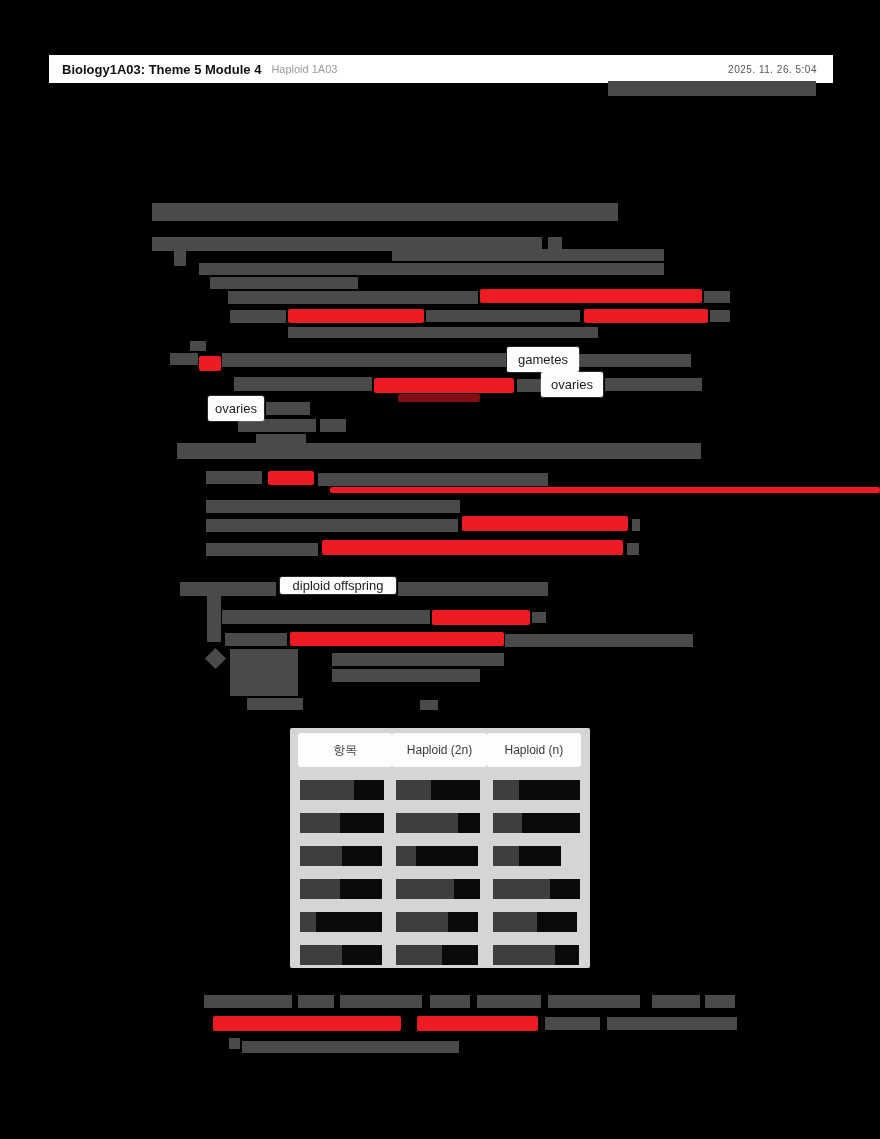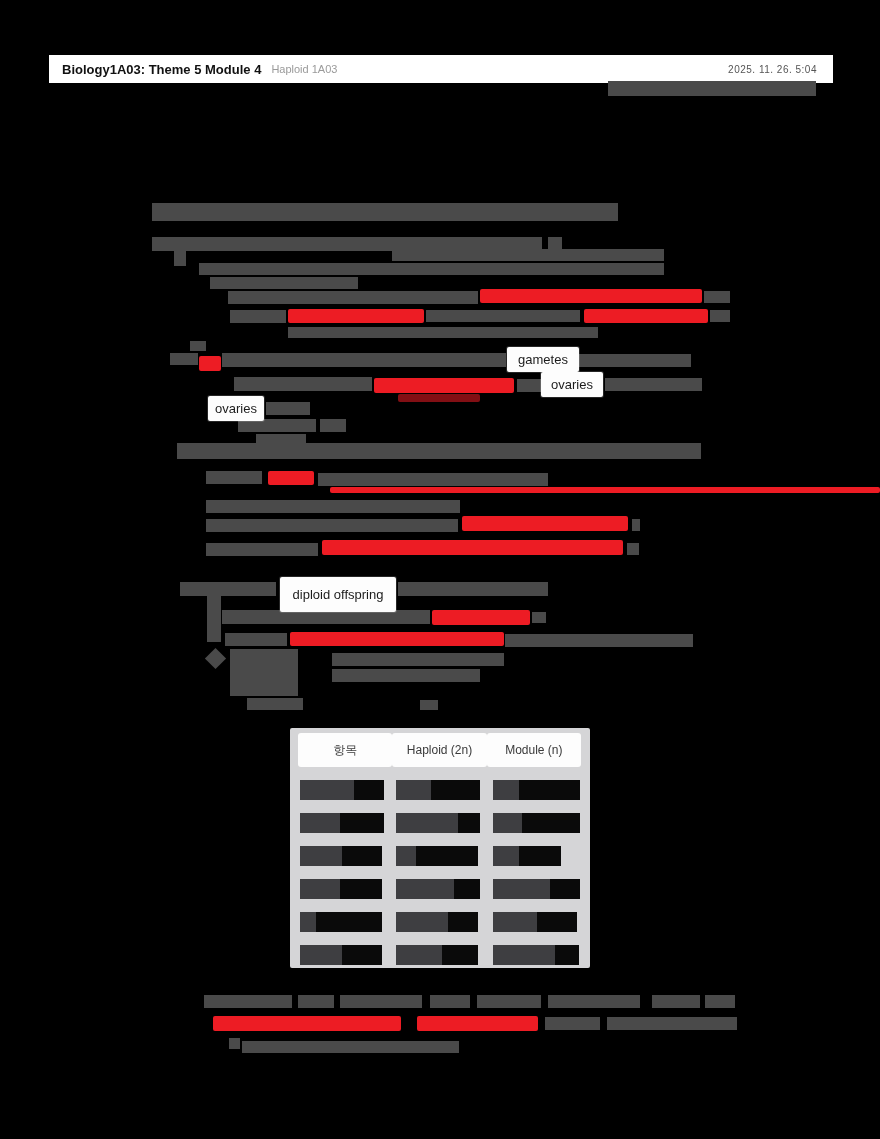--- a/index.html
+++ b/index.html
@@ -116,28 +116,28 @@
       <div class="blk gray" style="left: 545px; top: 1017px; width: 55px; height: 13px;"></div>
       <div class="blk gray" style="left: 607px; top: 1017px; width: 130px; height: 13px;"></div>
       <div class="blk gray" style="left: 229px; top: 1038px; width: 11px; height: 11px;"></div>
       <div class="blk gray" style="left: 242px; top: 1041px; width: 217px; height: 12px;"></div>
     </div>
 
   <div id="terms">
       <div class="term" style="left: 507px; top: 347px; width: 72px; height: 25px;">gametes</div>
       <div class="term" style="left: 541px; top: 372px; width: 62px; height: 25px;">ovaries</div>
       <div class="term" style="left: 208px; top: 396px; width: 56px; height: 25px;">ovaries</div>
-      <div class="term" style="left: 280px; top: 577px; width: 116px; height: 35px;">diploid offspring</div>
+      <div class="term" style="left: 280px; top: 577px; width: 116px; height: 17px;">diploid offspring</div>
     </div>
 
   <div class="tablewrap">
     <div class="thead">
       <div class="th">항목</div>
       <div class="th">Haploid (2n)</div>
-      <div class="th">Module (n)</div>
+      <div class="th">Haploid (n)</div>
     </div>
     <div id="tbody">
         <div class="trow">
           <div class="cell">
             <span class="seg-g" style="width: 54px;"></span>
             <span class="seg-b" style="width: 30px;"></span>
           </div>
           <div class="cell">
             <span class="seg-g" style="width: 35px;"></span>
             <span class="seg-b" style="width: 49px;"></span>

